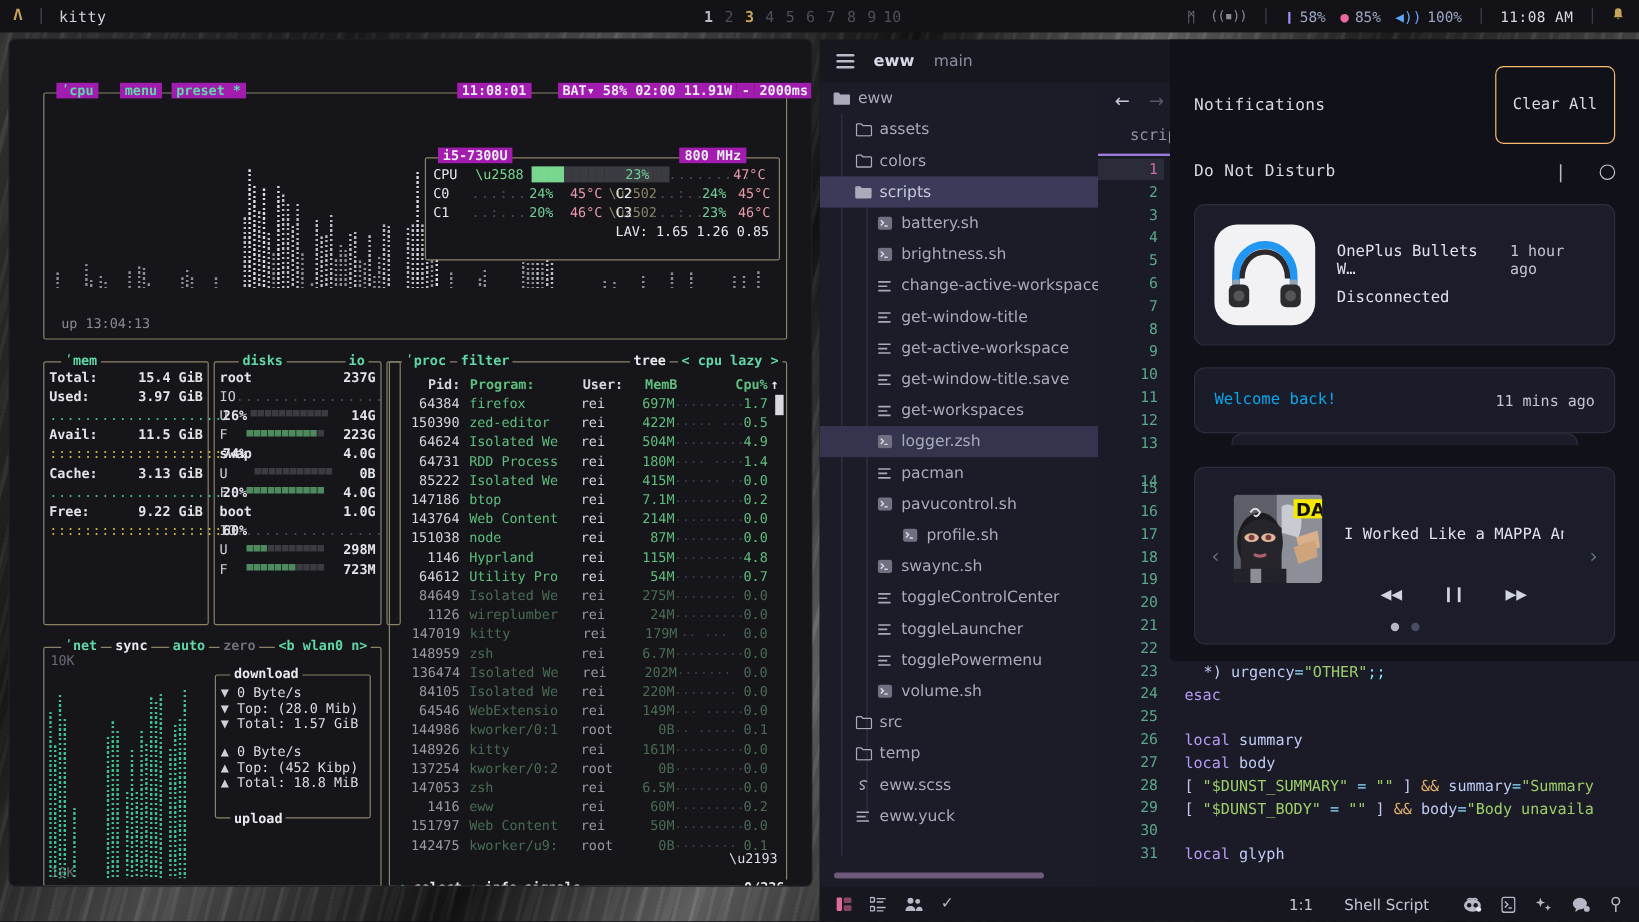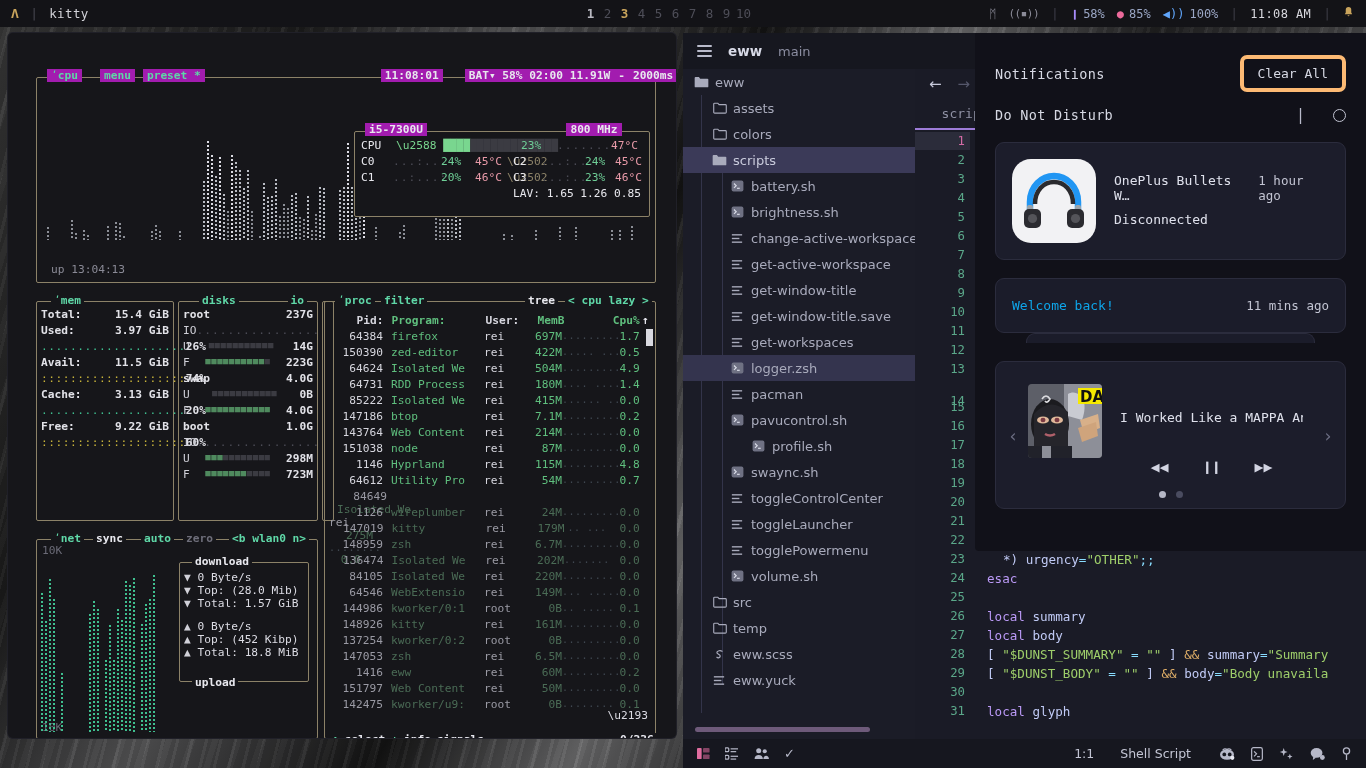--- a/index.html
+++ b/index.html
@@ -200,22 +200,22 @@
 
   
   .notif {
     position: absolute; right: 0; top: 33px; width: 391px; height: 518px;
     background: #111119; z-index: 40;
     font-family: "DejaVu Sans Mono", monospace;
     border-bottom-left-radius: 4px;
   }
   .nf-head { display: flex; align-items: center; padding: 22px 20px 0 20px; }
   .nf-title { color: #d7d9e4; font-size: 13.5px; letter-spacing: .3px; }
-  .clear-all { margin-left: auto; border: 4px solid #fdba74; border-radius: 7px;
-               padding: 7px 14px; color: #d7d9e4; font-size: 13px; }
+  .clear-all { margin-left: auto; border: 1px solid #fdba74; border-radius: 7px;
+               padding: 24px 14px; color: #d7d9e4; font-size: 13px; }
   .nf-dnd { display: flex; align-items: center; padding: 14px 20px 0 20px; }
   .dnd-lbl { color: #d7d9e4; font-size: 13.5px; letter-spacing: .3px; }
   .dnd-ctrl { margin-left: auto; display: flex; align-items: center; gap: 28px; }
   .dnd-bar { color: #b9bbcb; font-size: 15px; }
   .dnd-circle { width: 13px; height: 13px; border: 1.6px solid #c2c4d2; border-radius: 50%; }
 
   .nf-card { margin: 18px 20px 0 20px; background: #1c1d2b; border: 1px solid #2b2c3d;
              border-radius: 9px; position: relative; }
   .nf-card.mini { background: #1b1c2a; }
   .nf-1 { display: flex; align-items: flex-start; padding: 16px; gap: 18px; }
@@ -672,21 +672,21 @@
             </div>
             <div class="p-row" style="top: 172px;">
               <span class="p-pid">64612</span>
               <span class="p-prog">Utility Pro</span>
               <span class="p-user">rei</span>
               <span class="p-mem">54M</span>
               <span class="p-spark">.........</span>
               <span class="p-cpu">0.7</span>
               <span style="width:12px"></span>
             </div>
-            <div class="p-row p-dim" style="top: 188px; flex-direction: column;">
+            <div class="p-row p-dim" style="top: 188px;">
               <span class="p-pid">84649</span>
               <span class="p-prog">Isolated We</span>
               <span class="p-user">rei</span>
               <span class="p-mem">275M</span>
               <span class="p-spark">........</span>
               <span class="p-cpu">0.0</span>
               <span style="width:12px"></span>
             </div>
             <div class="p-row p-dim" style="top: 204px;">
               <span class="p-pid">1126</span>
@@ -900,31 +900,31 @@
               <span class="tr-lbl">change-active-workspace</span>
             </div>
             <div class="tr-row" style="padding-left: 45px;">
               <span class="tr-ic">
                 <svg width="14" height="11" viewBox="0 0 15 12">
                   <line x1="0.8" y1="2" x2="12" y2="2" stroke="#a9abbc" stroke-width="1.5"></line>
                   <line x1="0.8" y1="6" x2="9" y2="6" stroke="#a9abbc" stroke-width="1.5"></line>
                   <line x1="0.8" y1="10" x2="12" y2="10" stroke="#a9abbc" stroke-width="1.5"></line>
                 </svg>
               </span>
-              <span class="tr-lbl">get-active-workspace</span>
+              <span class="tr-lbl">get-window-title</span>
             </div>
             <div class="tr-row" style="padding-left: 45px;">
               <span class="tr-ic">
                 <svg width="14" height="11" viewBox="0 0 15 12">
                   <line x1="0.8" y1="2" x2="12" y2="2" stroke="#a9abbc" stroke-width="1.5"></line>
                   <line x1="0.8" y1="6" x2="9" y2="6" stroke="#a9abbc" stroke-width="1.5"></line>
                   <line x1="0.8" y1="10" x2="12" y2="10" stroke="#a9abbc" stroke-width="1.5"></line>
                 </svg>
               </span>
-              <span class="tr-lbl">get-window-title</span>
+              <span class="tr-lbl">get-active-workspace</span>
             </div>
             <div class="tr-row" style="padding-left: 45px;">
               <span class="tr-ic">
                 <svg width="14" height="11" viewBox="0 0 15 12">
                   <line x1="0.8" y1="2" x2="12" y2="2" stroke="#a9abbc" stroke-width="1.5"></line>
                   <line x1="0.8" y1="6" x2="9" y2="6" stroke="#a9abbc" stroke-width="1.5"></line>
                   <line x1="0.8" y1="10" x2="12" y2="10" stroke="#a9abbc" stroke-width="1.5"></line>
                 </svg>
               </span>
               <span class="tr-lbl">get-window-title.save</span>

